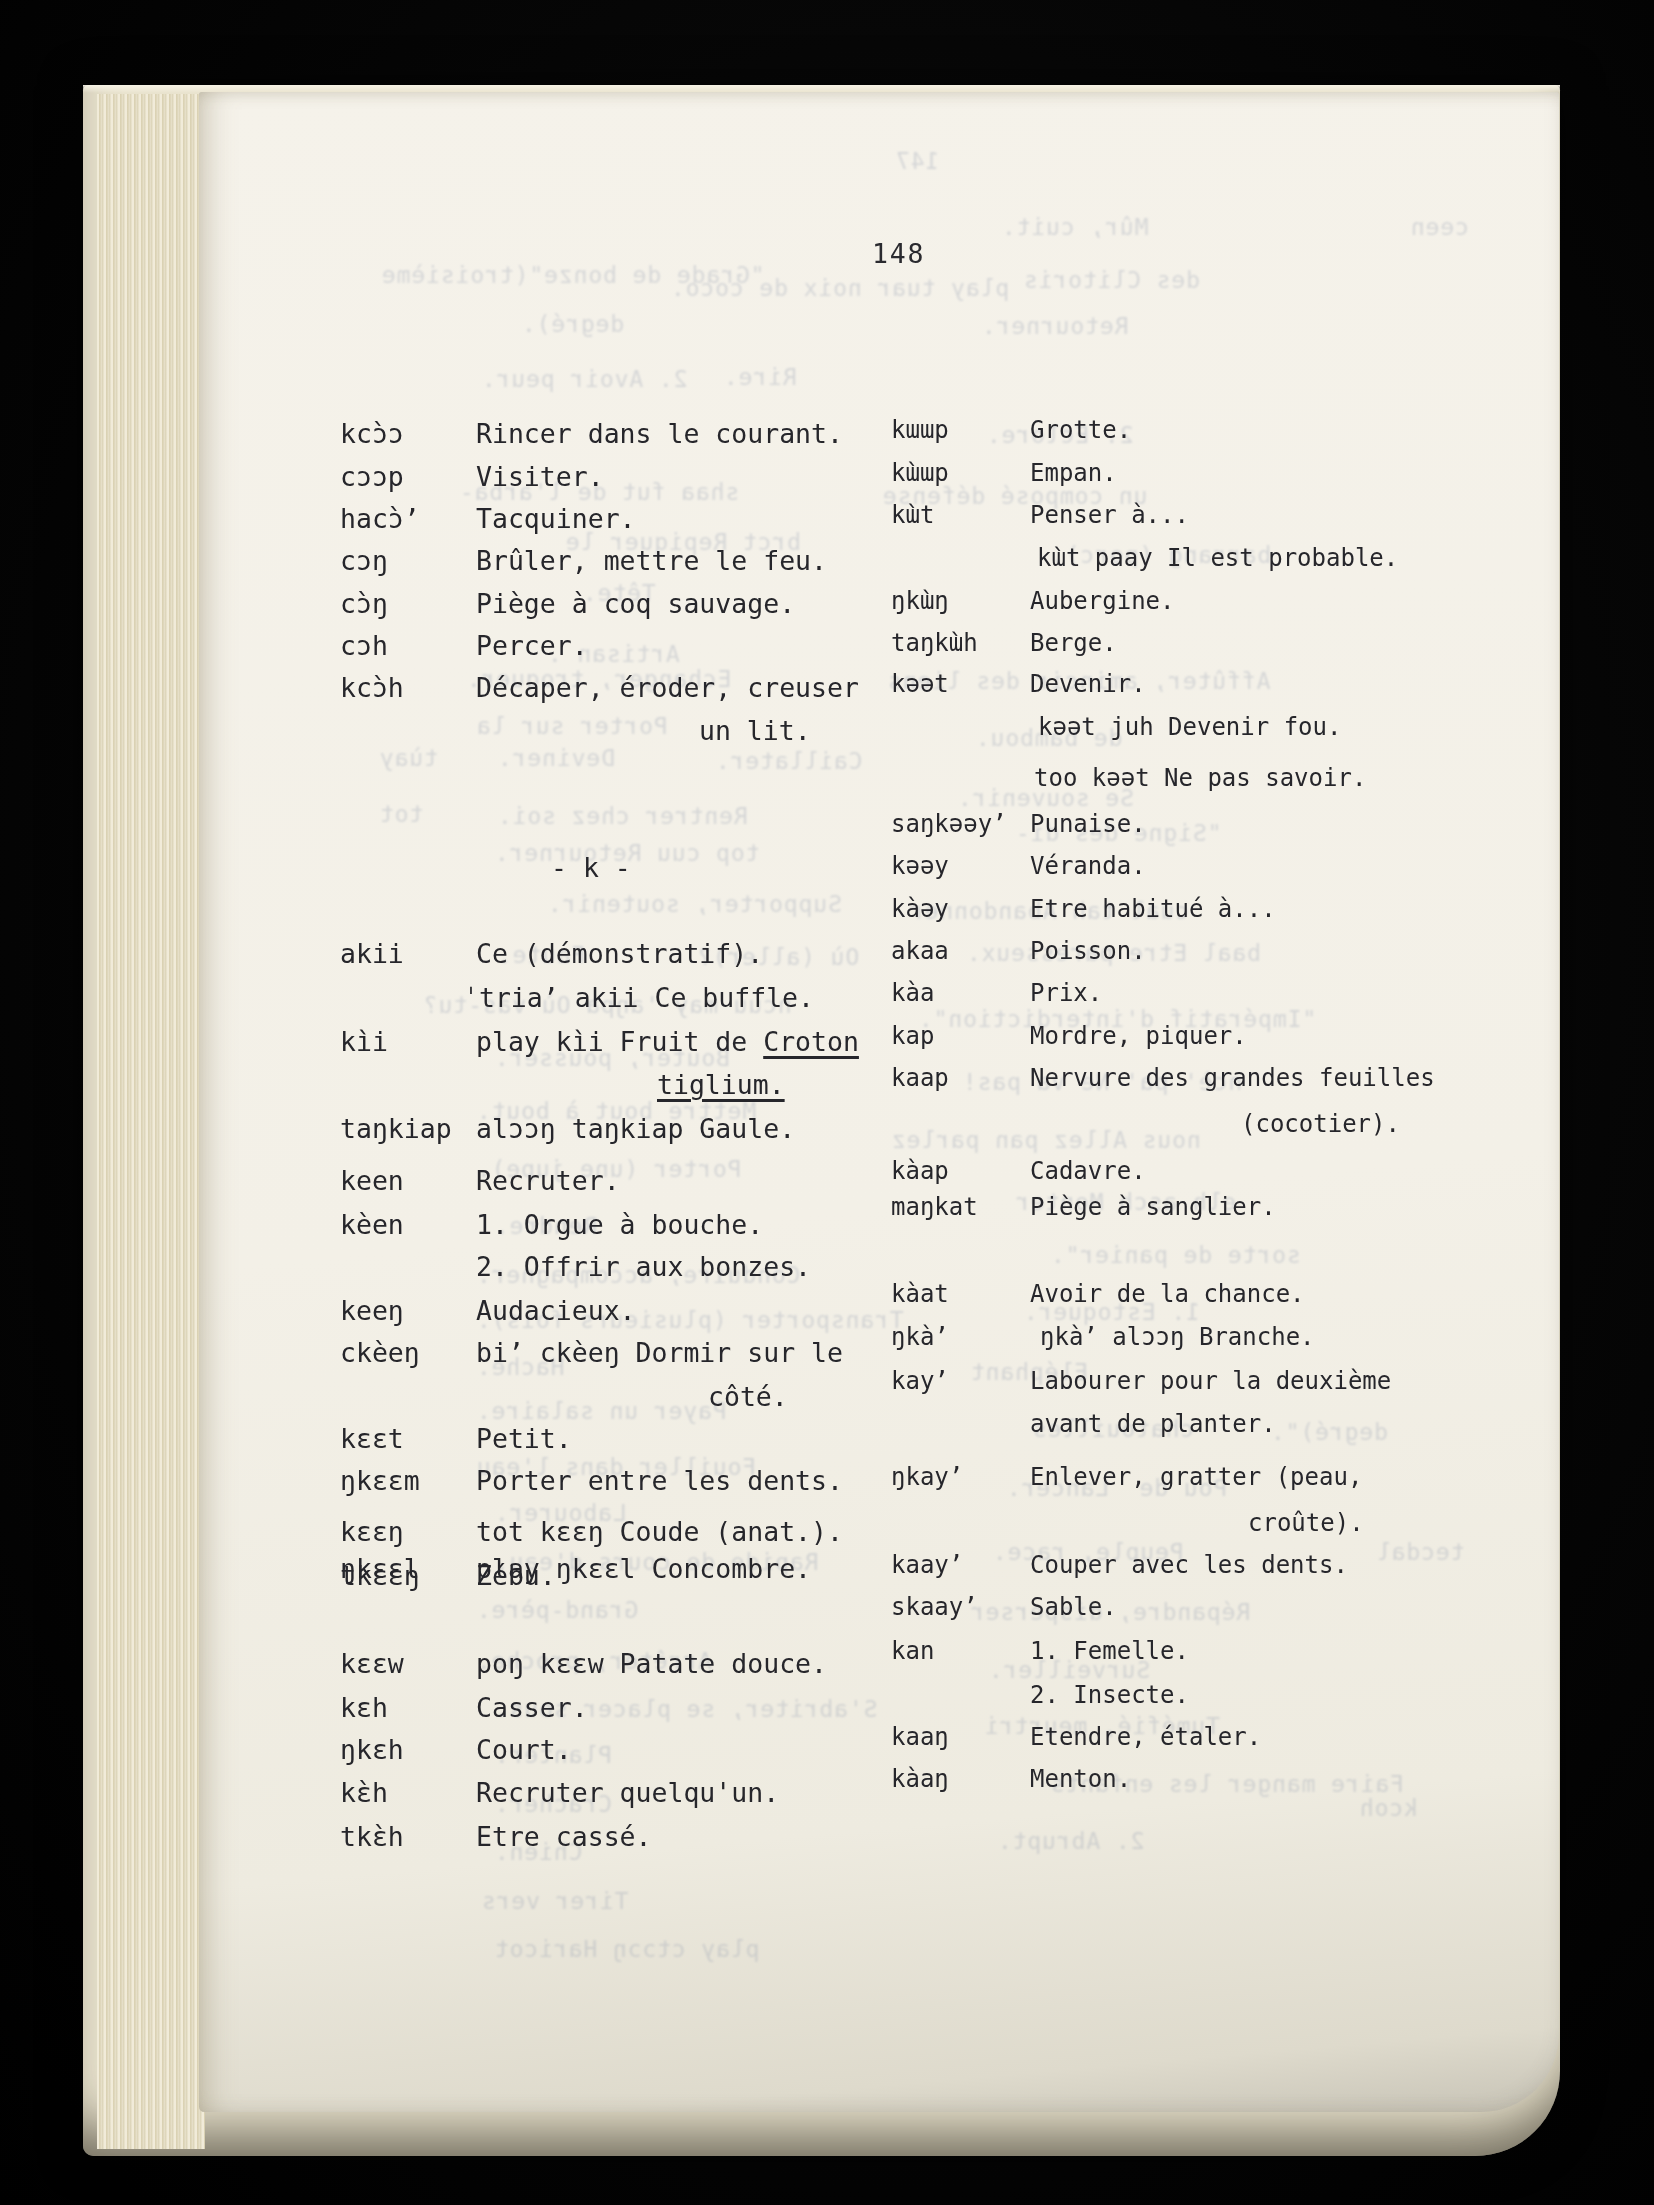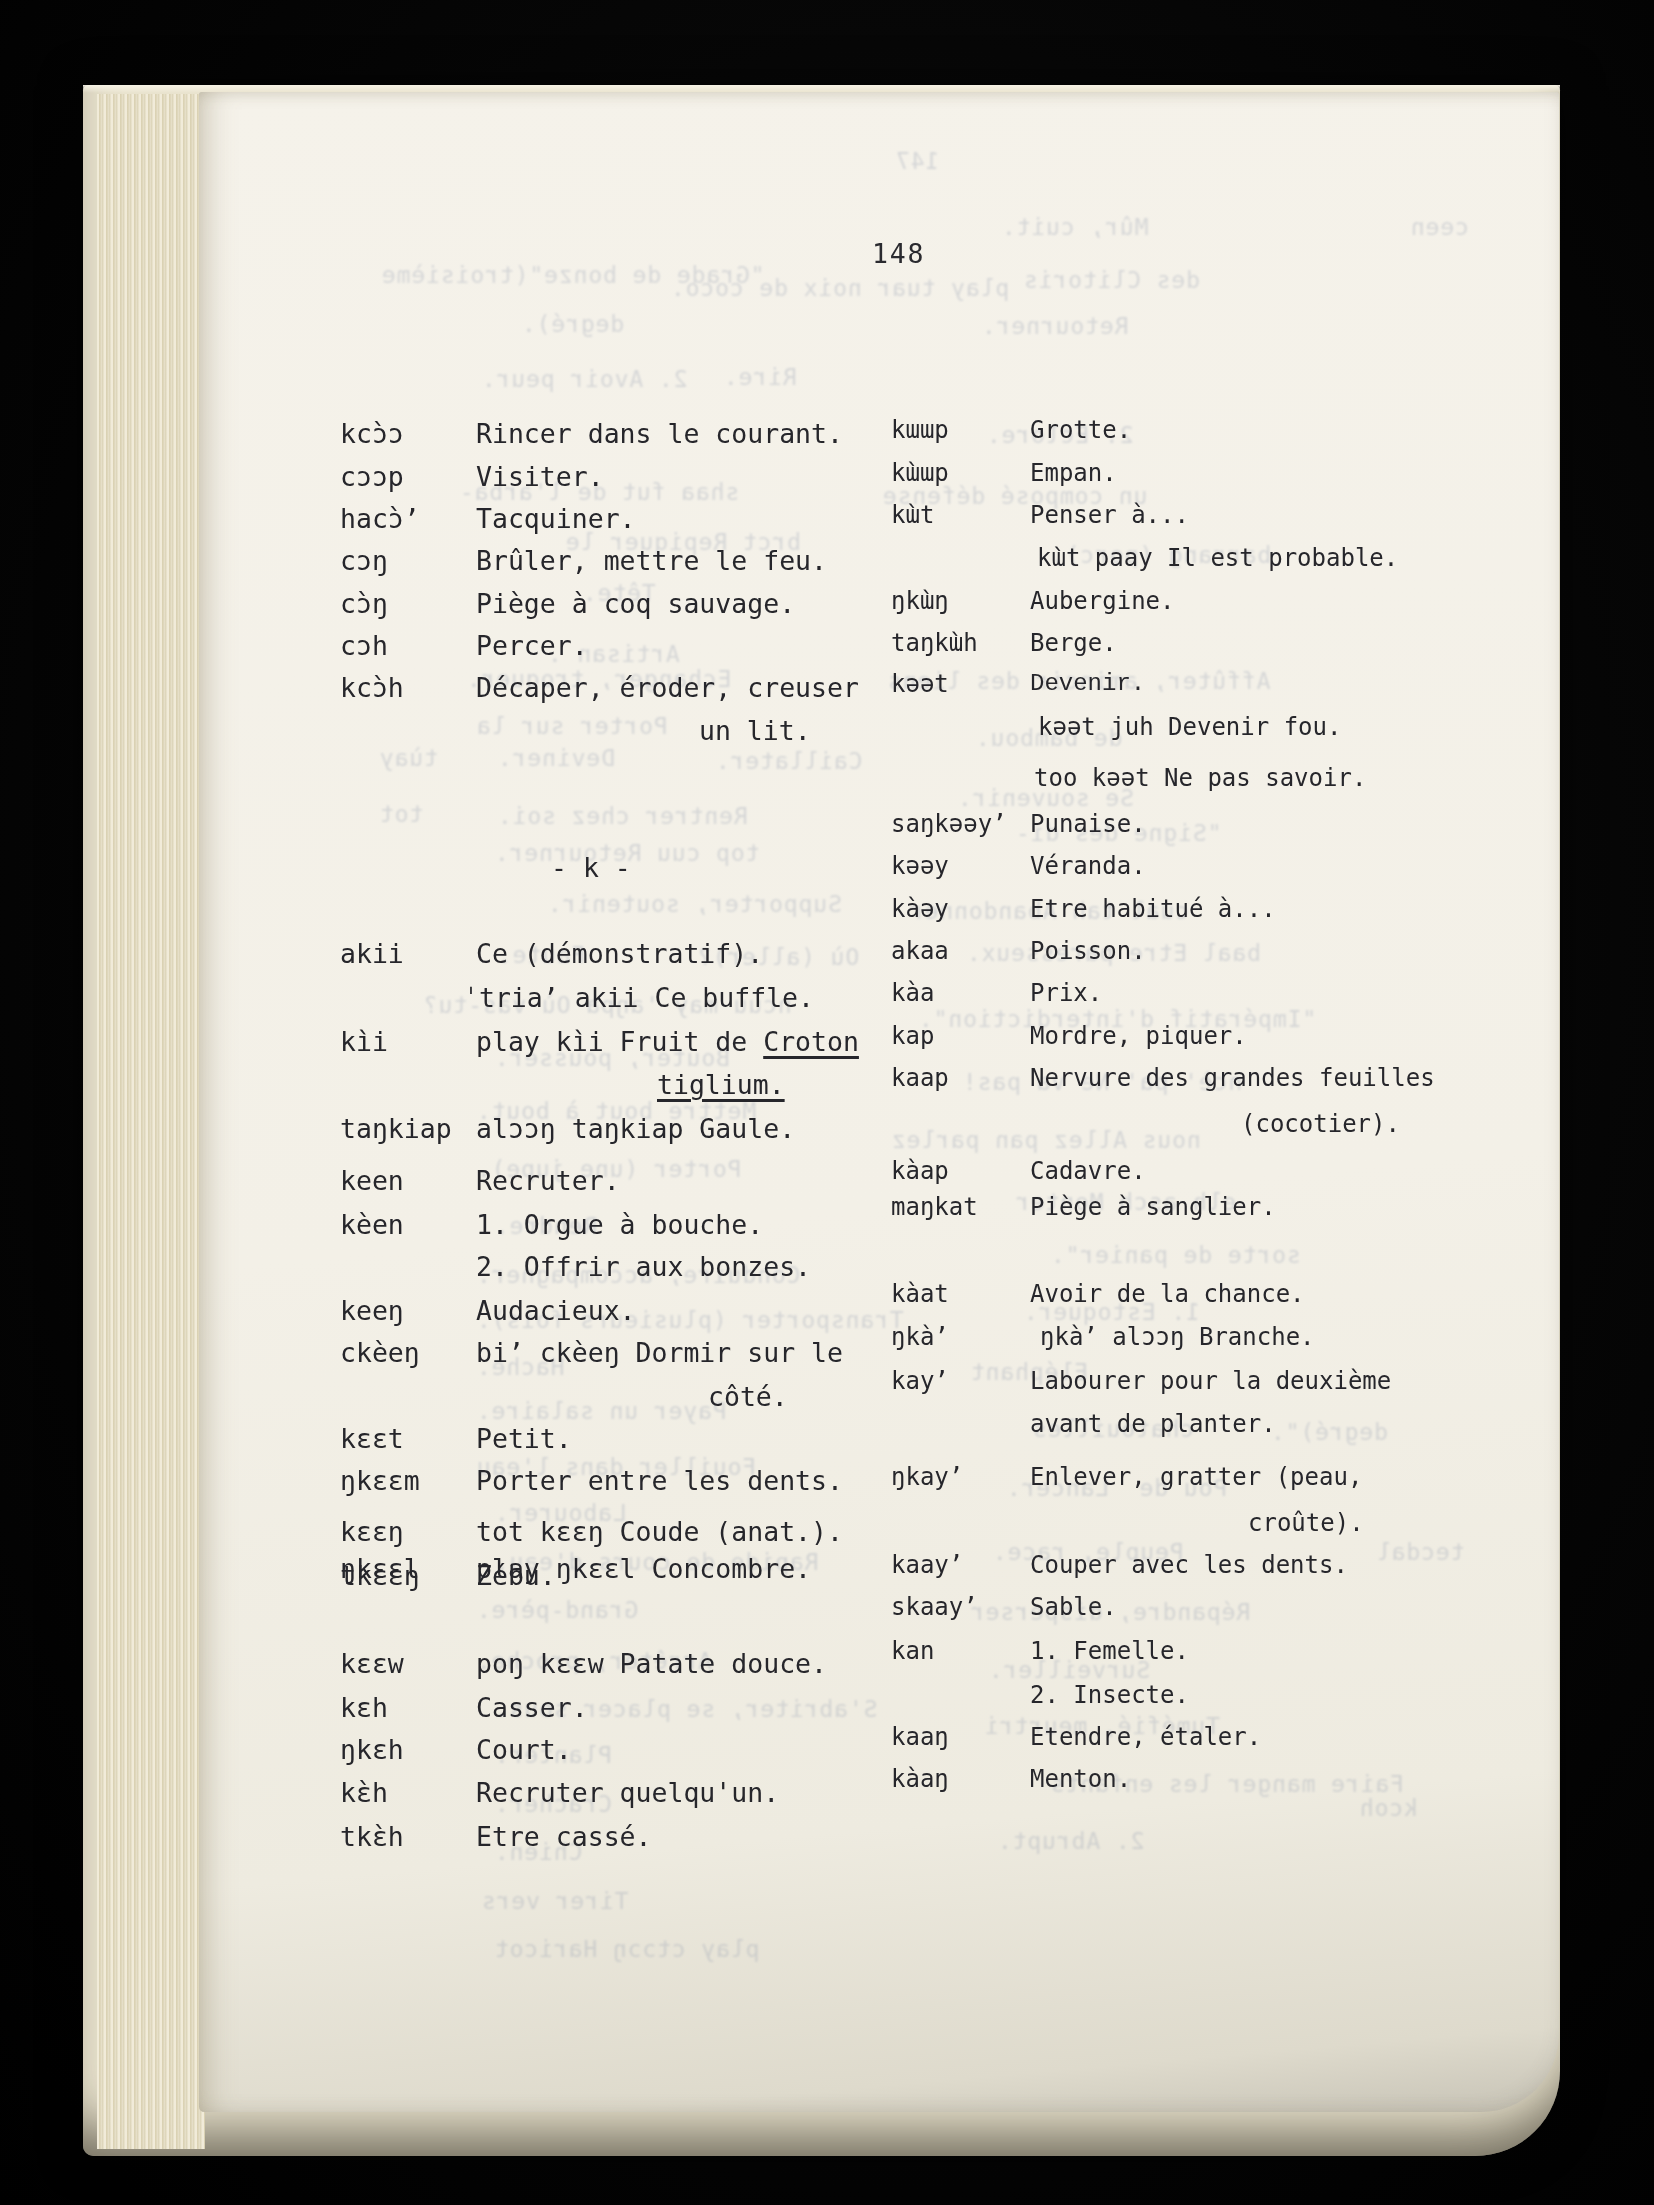--- a/index.html
+++ b/index.html
@@ -250,21 +250,21 @@
       <div class="row right" style="top: 587px;">
         <span class="head" style="left: 891px;">ŋkɯ̀ŋ</span>
         <span class="def" style="left: 1030px;">Aubergine.</span>
       </div>
       <div class="row right" style="top: 629px;">
         <span class="head" style="left: 891px;">taŋkɯ̀h</span>
         <span class="def" style="left: 1030px;">Berge.</span>
       </div>
       <div class="row right" style="top: 670px;">
         <span class="head" style="left: 891px;">kəət</span>
-        <span class="def" style="left: 1030px; font-family: Liberation Mono, monospace;">Devenir.</span>
+        <span class="def" style="left: 1030px;">Devenir.</span>
       </div>
       <div class="row right" style="top: 713px;">
         <span class="def" style="left: 1038px;">kəət juh Devenir fou.</span>
       </div>
       <div class="row right" style="top: 810px;">
         <span class="head" style="left: 891px;">saŋkəəy’</span>
         <span class="def" style="left: 1030px;">Punaise.</span>
       </div>
       <div class="row right" style="top: 764px;">
         <span class="def" style="left: 1034px;">too kəət Ne pas savoir.</span>

